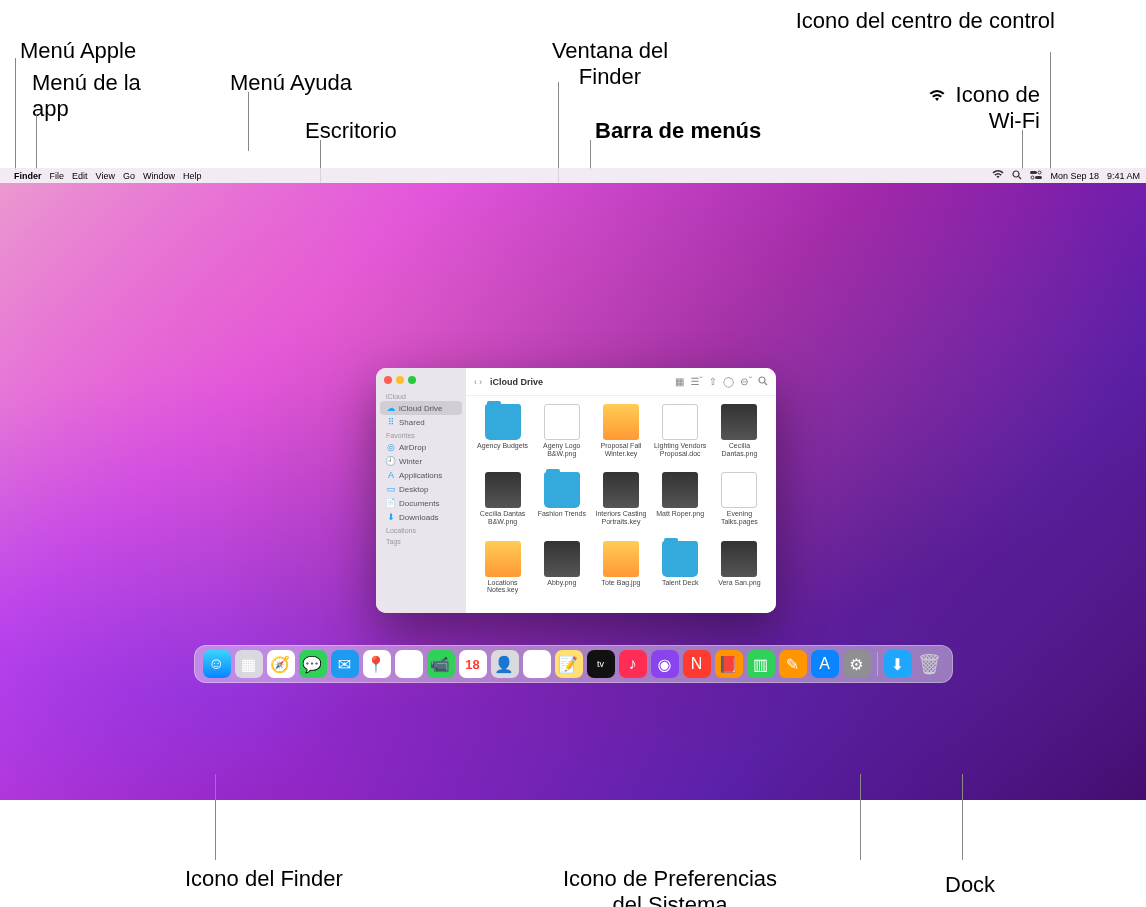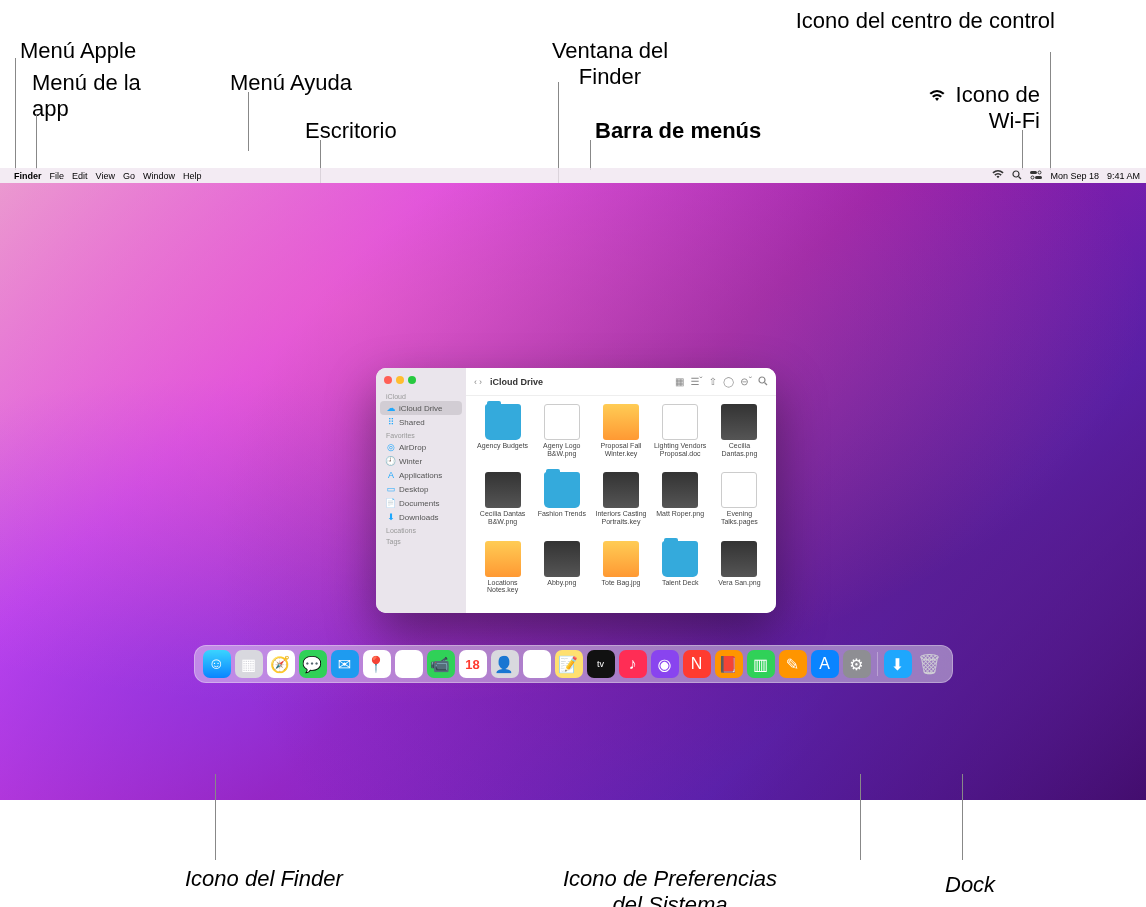--- a/index.html
+++ b/index.html
@@ -57,21 +57,21 @@
 .file-thumb.key { background: linear-gradient(#fc5,#f93); }
 .file-label { font-size: 7px; color: #444; text-align: center; line-height: 1.1; max-width: 54px; }
 
 
 .dock-container { position: absolute; left: 0; right: 0; bottom: 107px; display: flex; justify-content: center; }
 .dock { transform: translateY(-10px); display: flex; align-items: center; gap: 4px; padding: 4px 8px; background: rgba(240,240,245,0.45); backdrop-filter: blur(20px); border-radius: 12px; border: 1px solid rgba(255,255,255,0.3); }
 .dock-item { width: 28px; height: 28px; border-radius: 7px; display: flex; align-items: center; justify-content: center; font-size: 16px; color: #fff; }
 .dock-sep { width: 1px; height: 24px; background: rgba(255,255,255,0.3); margin: 0 2px; }
 
 
-.callouts-bottom { position: absolute; bottom: 0; left: 0; right: 0; height: 91px; font-style: italic; }
+.callouts-bottom { position: absolute; bottom: 0; left: 0; right: 0; height: 91px; }
 </style>
 </head>
 <body>
 
 <div class="callouts-top">
   <div class="callout" style="left:20px; top:38px; text-align:left;">Menú Apple</div>
   <div class="callout" style="left:32px; top:70px; width:120px; text-align:left;">Menú de la app</div>
   <div class="callout" style="left:230px; top:70px;">Menú Ayuda</div>
   <div class="callout" style="left:305px; top:118px;">Escritorio</div>
   <div class="callout" style="left:545px; top:38px; width:130px; text-align:center;">Ventana del Finder</div>

